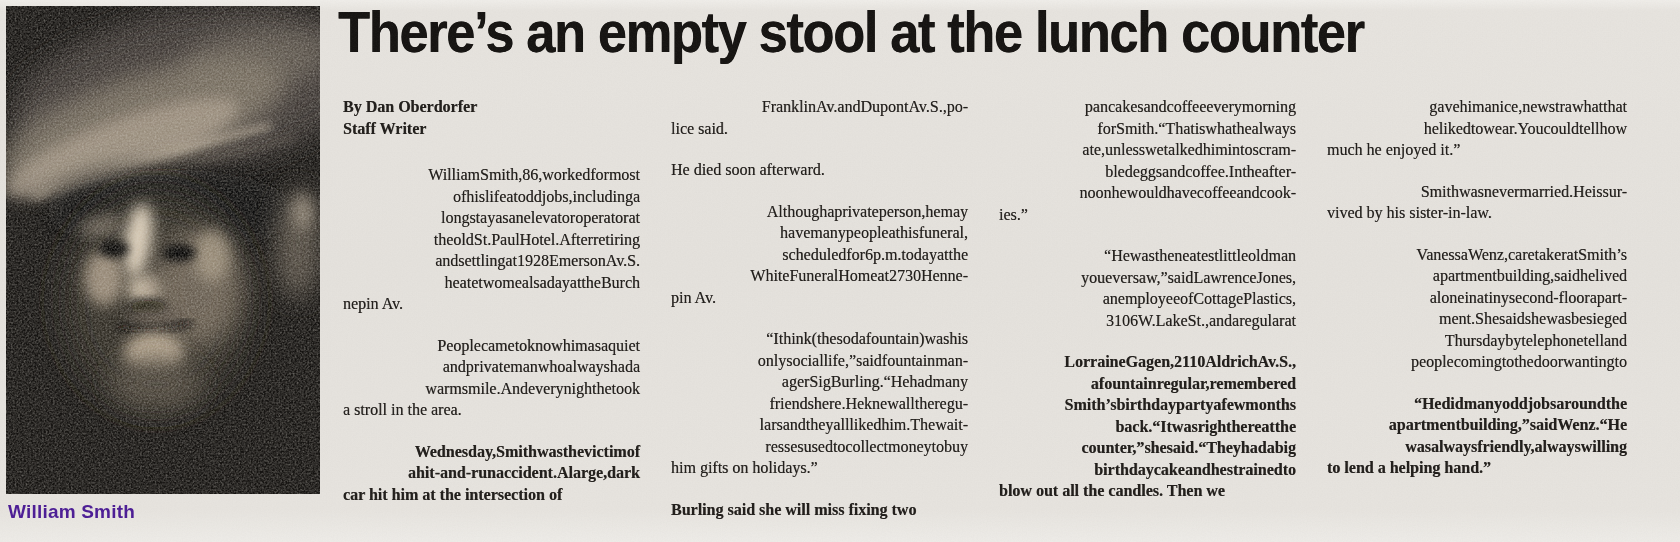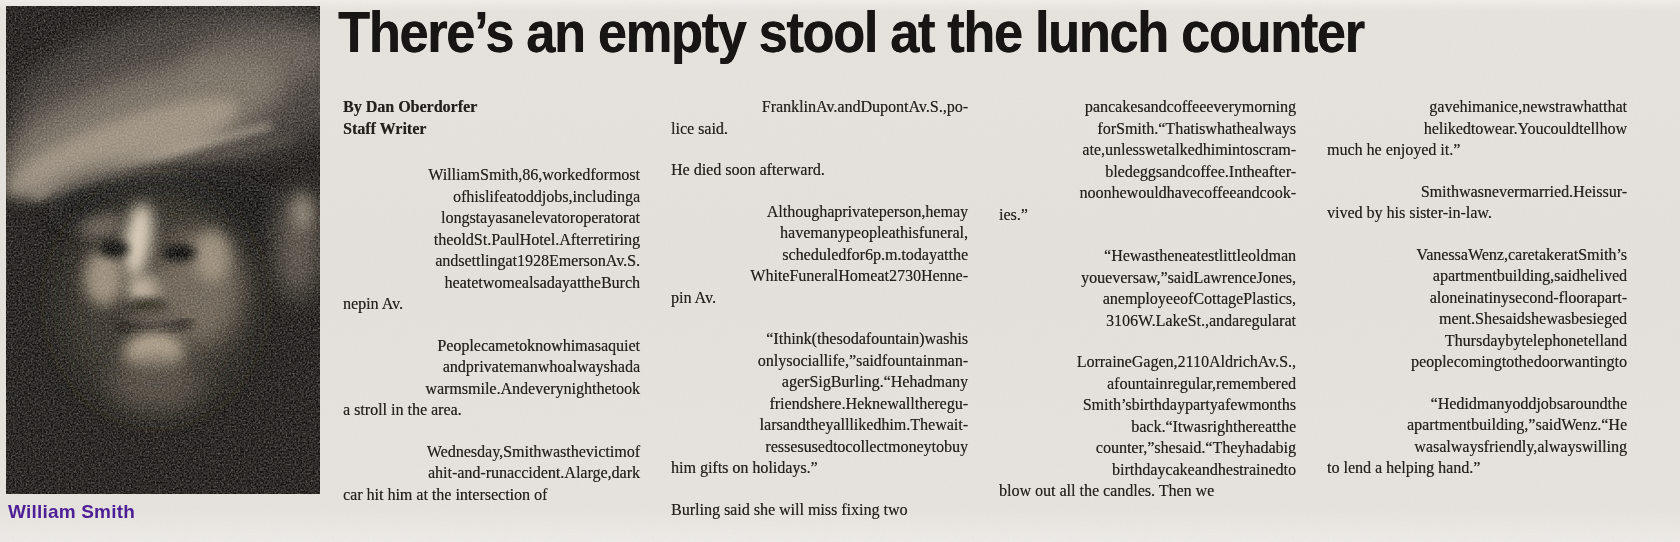--- a/index.html
+++ b/index.html
@@ -31,21 +31,21 @@
   .columns{
     position:absolute;left:343px;top:96px;
     display:grid;grid-template-columns:297px 297px 297px 300px;column-gap:40px;
     font-size:16px;line-height:21.5px;
     text-shadow:.3px .2px 0 rgba(25,20,16,.55);
     gap:31px;
   }
   .byline{font-weight:bold;margin-bottom:24px;}
   .byline div{height:22px;}
   .para{margin:0 0 20px 0;}
-  .para:last-child{margin-bottom:0;}
+  .para:last-child{margin-bottom:0;font-weight:bold;}
   .jline{display:flex;justify-content:flex-end;height:21.5px;overflow:visible;white-space:nowrap;}
   .jline span{white-space:pre;}
   .lline{height:21.5px;white-space:nowrap;}
   
   .grain-overlay{position:absolute;inset:0;pointer-events:none;opacity:.5;}
 </style>
 </head>
 <body>
 
 <div class="clip">

